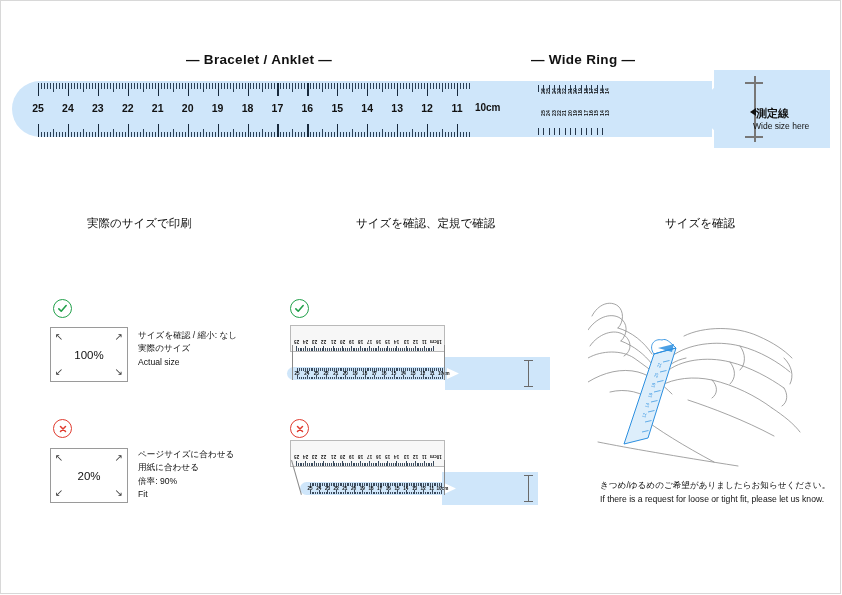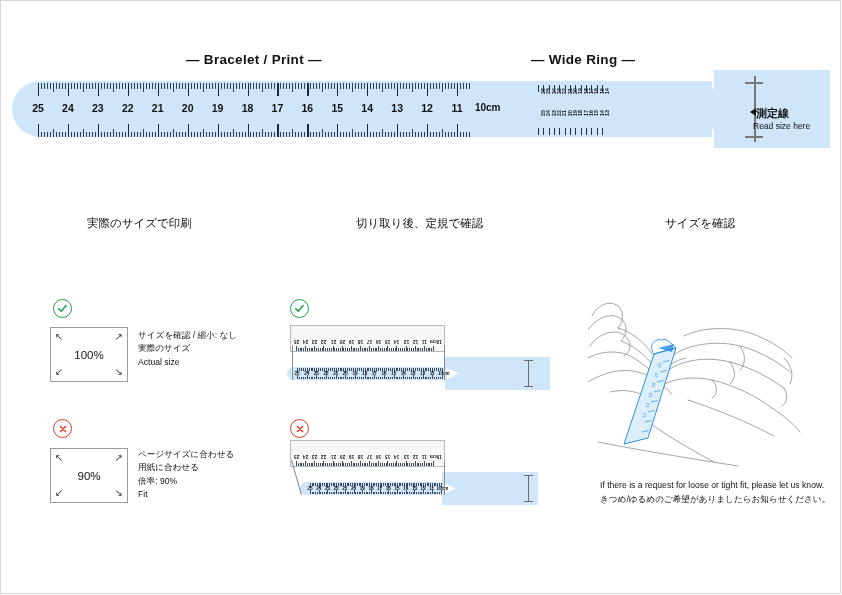--- a/index.html
+++ b/index.html
@@ -126,21 +126,21 @@
   .handwrap{position:absolute;left:588px;top:296px;width:246px;height:180px;}
   .note{position:absolute;left:600px;top:478px;font-size:8.6px;line-height:1.65;color:#111;white-space:nowrap;}
 </style>
 </head>
 <body>
 
 <div class="page-frame"></div>
 
 <div class="ruler-wrap">
 
-  <div class="ruler-title t-bracelet">— Bracelet / Print —</div>
+  <div class="ruler-title t-bracelet">— Bracelet / Anklet —</div>
   <div class="ruler-title t-wide">— Wide Ring —</div>
 
   <div class="strip-body"></div>
   <div class="head-block"></div>
   <div class="head-notch"></div>
 
   <div class="tickrow" id="cm-ticks">
       <div class="tick major" style="left: 38px; height: 13px; top: 31px;"></div>
       <div class="tick major" style="left: 38px; height: 13px; top: 72px;"></div>
       <div class="tick" style="left: 40.99px; height: 5.5px; top: 31px;"></div>
@@ -501,30 +501,30 @@
       <div class="ringnum" style="left: 598.67px; top: 64px; transform: rotate(-90deg);">14</div>
       <div class="ringtick" style="left: 602px; top: 76px; height: 7px;"></div>
       <div class="ringnum" style="left: 604px; top: 64px; transform: rotate(-90deg);">13</div>
     </div>
 
   <div class="measure-cap cap-top"></div>
   <div class="measure-cap cap-bot"></div>
   <div class="measure-line"></div>
   <div class="measure-label">
     <span class="tri-left"></span><span class="jp">測定線</span>
-    <span class="en">Read size here</span>
+    <span class="en">Wide size here</span>
   </div>
 </div>
 
 <div class="step" id="step1">
   <div class="step-sub">実際のサイズで印刷</div>
 </div>
 
 <div class="step" id="step2">
-  <div class="step-sub">切り取り後、定規で確認</div>
+  <div class="step-sub">サイズを確認、定規で確認</div>
 </div>
 
 <div class="step" id="step3">
   <div class="step-sub">サイズを確認</div>
 </div>
 
 <div class="badge ok" style="left:53px;top:299px;">
   <svg width="11" height="11" viewBox="0 0 12 12">
       <path d="M2 6.4 L4.6 9 L10 2.8" fill="none" stroke="#21a04a" stroke-width="1.7" stroke-linecap="round" stroke-linejoin="round"></path>
     </svg>
@@ -545,21 +545,21 @@
 <div class="badge no" style="left:53px;top:419px;">
   <svg width="10" height="10" viewBox="0 0 12 12">
     <path d="M3 3 L9 9 M9 3 L3 9" stroke="#e03b2f" stroke-width="1.8" stroke-linecap="round"></path>
   </svg>
 </div>
 <div class="scalebox" style="left:50px;top:448px;">
   <span class="arw tl">↖</span>
   <span class="arw tr">↗</span>
   <span class="arw bl">↙</span>
   <span class="arw br">↘</span>
-  <span class="pct">90%</span>
+  <span class="pct">20%</span>
 </div>
 <div class="desc" style="left:138px;top:448px;">
   <div>ページサイズに合わせる</div>
   <div>用紙に合わせる</div>
   <div>倍率: 90%</div>
   <div>Fit</div>
 </div>
 
 <div class="badge ok" style="left:290px;top:299px;">
   <svg width="11" height="11" viewBox="0 0 12 12">
@@ -1167,15 +1167,15 @@
         <text x="57" y="122" transform="rotate(-72 57 122)">12</text>
       </g>
       <path d="M66 58 C 60 50, 66 42, 74 44" fill="none" stroke="#2b8fe0" stroke-width="0.9"></path>
       <path d="M88 52 C 82 46, 78 42, 74 44" fill="none" stroke="#2b8fe0" stroke-width="0.9"></path>
       <path d="M70 52 L86 48 L84 56 Z" fill="#2b8fe0" stroke="none" opacity="0.85"></path>
     </g>
   </svg>
 </div>
 
 <div class="note">
+  <div>きつめ/ゆるめのご希望がありましたらお知らせください。</div>
   <div>If there is a request for loose or tight fit, please let us know.</div>
-  <div>きつめ/ゆるめのご希望がありましたらお知らせください。</div>
 </div>
 
 </body></html>

